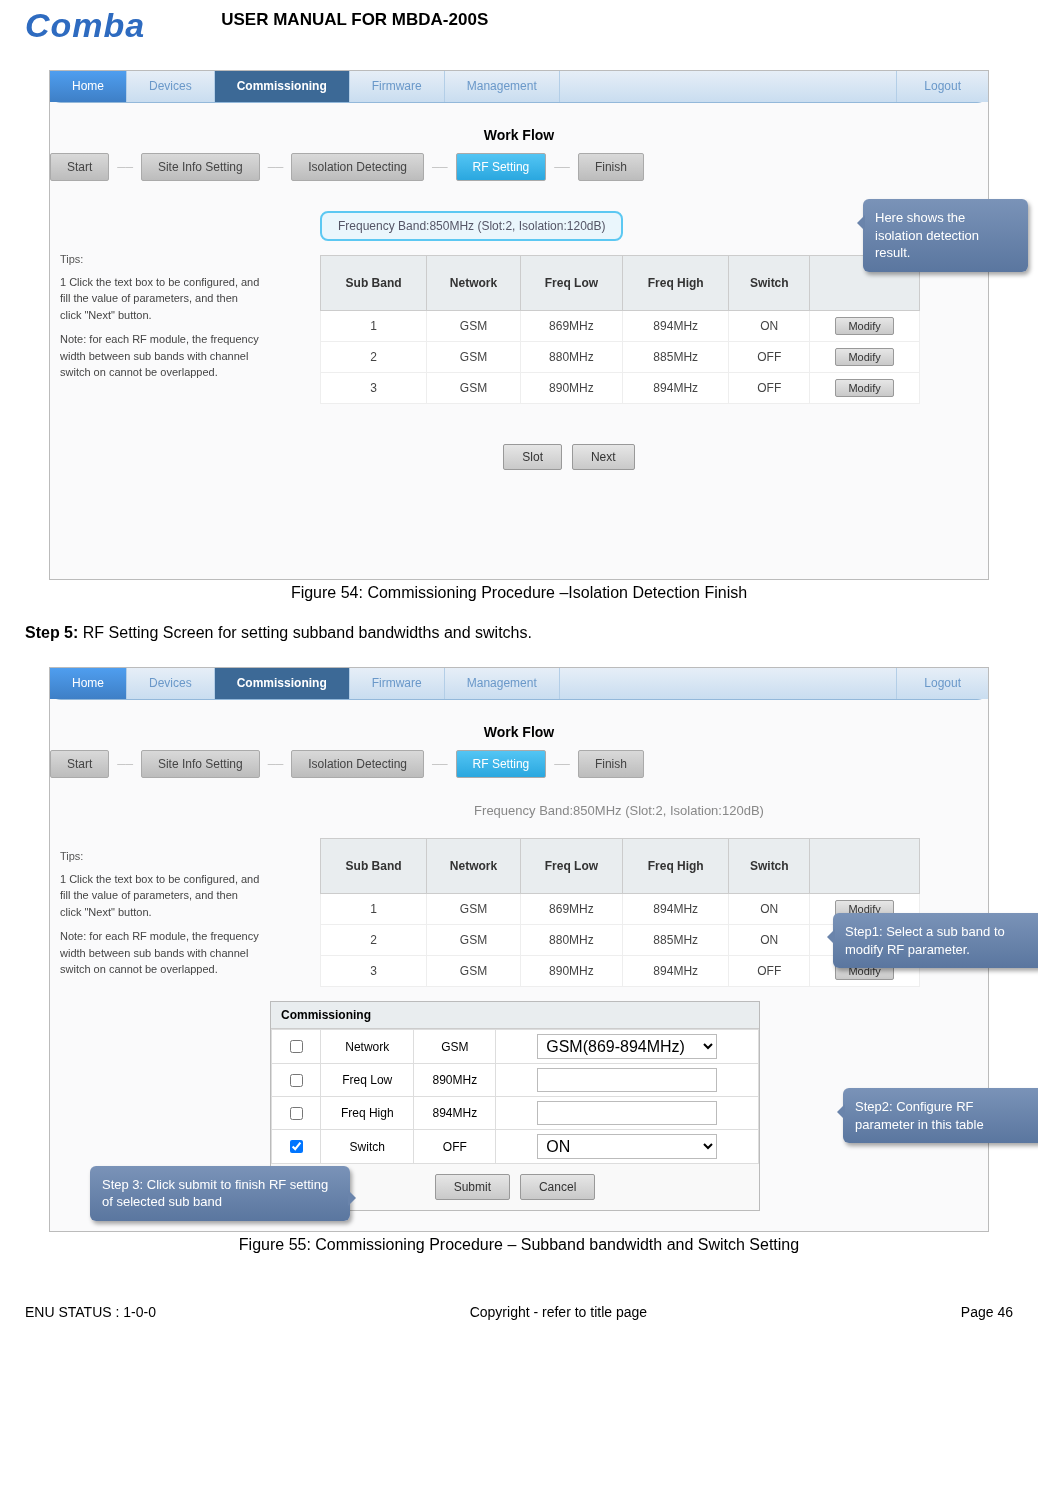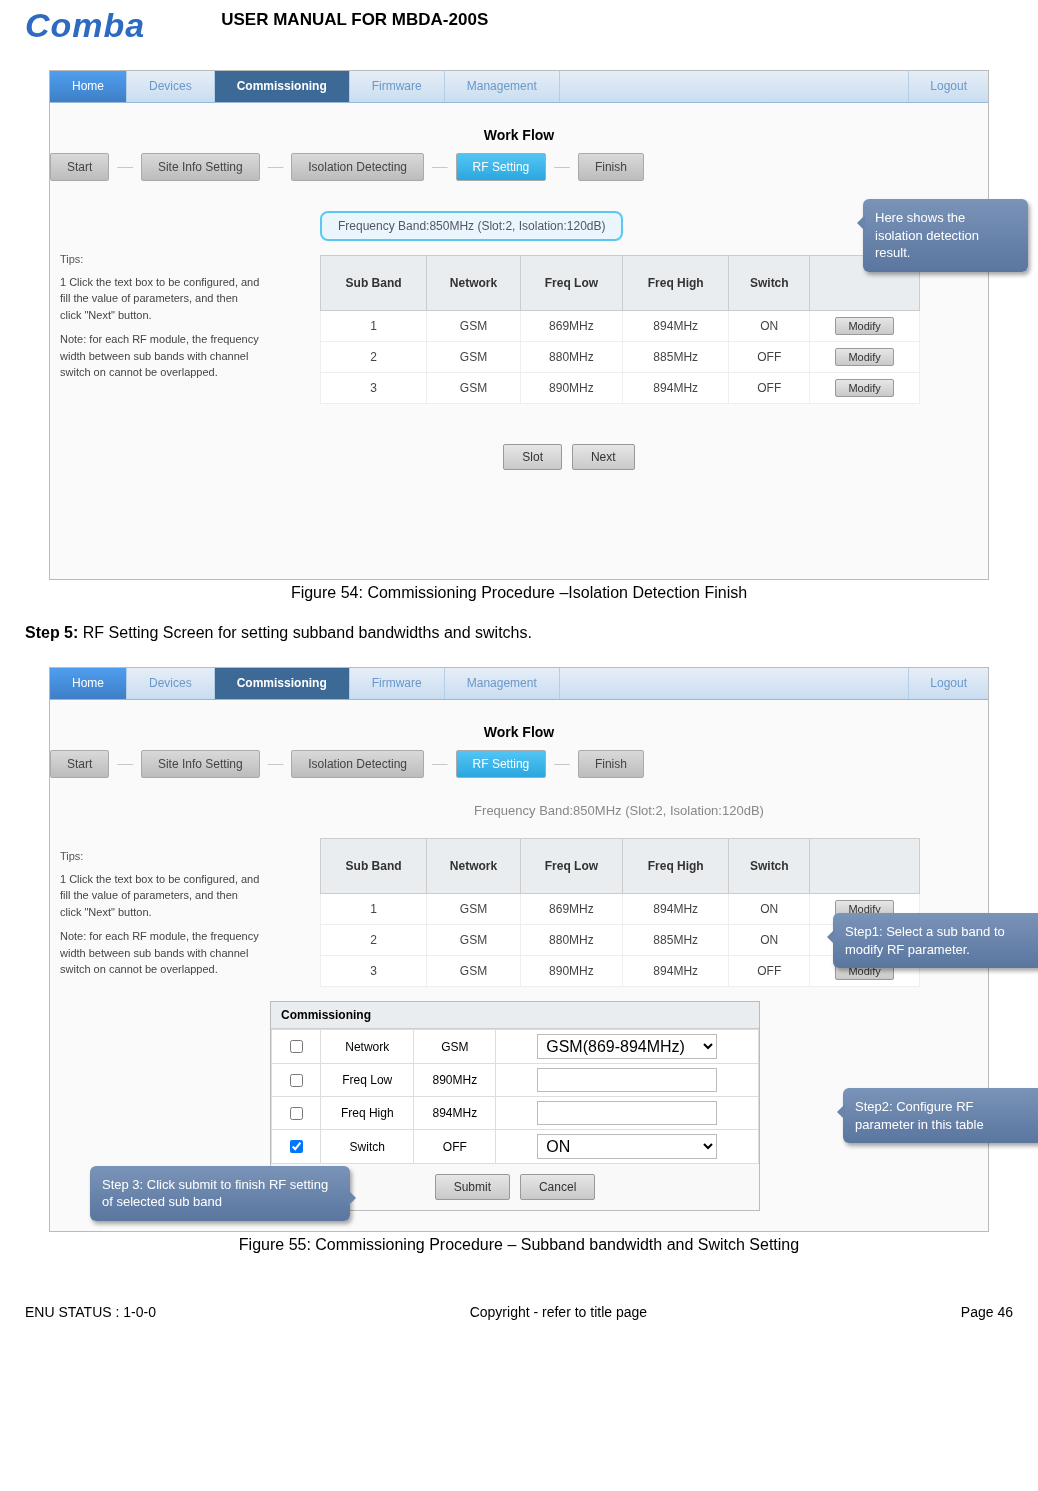--- a/index.html
+++ b/index.html
@@ -1,26 +1,26 @@
 <!DOCTYPE html>
 <html><head>
 <meta charset="utf-8">
 <style>
   * { box-sizing: border-box; }
   body { font-family: Arial, sans-serif; margin: 0; padding: 0 25px; width: 1038px; background: #fff; color: #000; font-size: 14px; }
   .top-row { display: flex; align-items: flex-start; padding-top: 6px; gap: 36px; }
   .logo { color: #2e6bc0; font-weight: bold; font-size: 34px; font-style: italic; letter-spacing: 1px; margin-right: 40px; }
   .manual-title { font-weight: bold; font-size: 17px; margin-top: 4px; }
   .screenshot { border: 1px solid #bbb; margin: 25px auto 4px; background: #fafafb; width: 940px; position: relative; }
-  .nav { display: flex; background: linear-gradient(#e6eef7,#c9ddf0); border-bottom: 1px solid #93b8da; height: 32px; font-size: 12px; }
+  .nav { display: flex; background: linear-gradient(#e6eef7,#c9ddf0); border-bottom: 1px solid #93b8da; height: 32px; font-size: 12px; border-radius: 11px; }
   .nav-item { padding: 8px 22px; color: #6a98c9; cursor: pointer; border-right: 1px solid #b3cee7; }
   .nav-item.active { background: #3c6996; color: #fff; font-weight: bold; }
   .nav-item.first { background: linear-gradient(#4f9eef,#3e7fc6); color: #fff; }
   .nav-spacer { flex: 1; }
-  .nav-logout { padding: 8px 21px; color: #6a98c9; background: linear-gradient(#e6eef7,#c9ddf0); border-left: 1px solid #b3cee7; }
+  .nav-logout { padding: 8px 27px; color: #6a98c9; background: linear-gradient(#e6eef7,#c9ddf0); border-left: 1px solid #b3cee7; }
   .wf-title { text-align: center; font-weight: bold; margin: 24px 0 10px; font-size: 14px; }
   .wf-steps { display: flex; justify-content: flex-start; gap: 8px; margin: 0 0 30px; }
   .wf-step { background: linear-gradient(#d9d9d9,#bcbcbc); border: 1px solid #aaa; padding: 6px 16px; font-size: 12px; color: #444; border-radius: 2px; }
   .wf-step.active { background: linear-gradient(#53c5f4,#2aa7df); color: #fff; }
   .wf-arrow { color: #bbb; align-self: center; font-size: 11px; }
   .tips-box { position: absolute; left: 10px; width: 200px; font-size: 11px; color: #444; line-height: 1.5; }
   .tips-title { color: #555; margin-bottom: 6px; }
   .freq-tag { border: 2px solid #5cc8f2; border-radius: 8px; background: #eaf6fc; padding: 6px 16px; font-size: 12px; color: #556; display: inline-block; }
   .freq-plain { font-size: 13px; color: #888; }
   .freq-wrap { margin-left: 270px; margin-bottom: 14px; }

